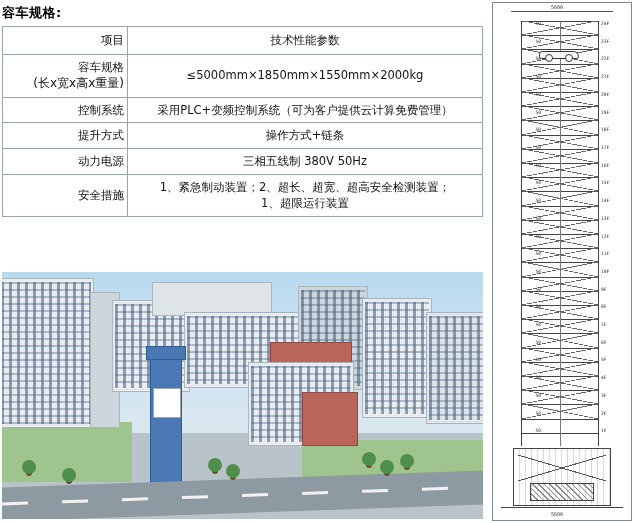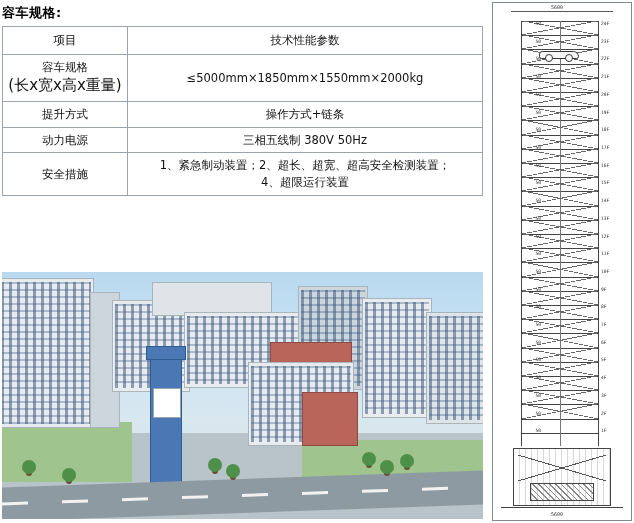--- a/index.html
+++ b/index.html
@@ -44,26 +44,27 @@
     border: 1px solid #9aa4ad;
     font-size: 11.5px;
     text-align: center;
     vertical-align: middle;
     padding: 4px 3px;
     line-height: 1.45;
     color: #111;
   }
   table.spec td.label {
     width: 118px;
+    text-align: right;
   }
   table.spec tr.head td {
     padding: 5px 3px;
   }
   .sub {
-    font-size: 15px;
+    font-size: 12px;
     display: block;
   }
   .two-line > div {
     white-space: nowrap;
   }
   
   .render {
     position: absolute;
     left: 2px;
     top: 272px;
@@ -276,36 +277,40 @@
         <tr>
           <td class="label two-line">
             <div>容车规格</div>
             <div class="sub">(长x宽x高x重量)</div>
           </td>
           <td>≤5000mm×1850mm×1550mm×2000kg</td>
         </tr>
 
 
 
+        <tr>
+          <td class="label">控制系统</td>
+          <td>采用PLC+变频控制系统（可为客户提供云计算免费管理）</td>
+        </tr>
 
         <tr>
           <td class="label">提升方式</td>
           <td>操作方式+链条</td>
         </tr>
 
         <tr>
           <td class="label">动力电源</td>
           <td>三相五线制   380V  50Hz</td>
         </tr>
 
         <tr>
           <td class="label">安全措施</td>
           <td>
             <div>1、紧急制动装置；2、超长、超宽、超高安全检测装置；</div>
-            <div>4、超限运行装置</div>
+            <div>1、超限运行装置</div>
           </td>
         </tr>
       </tbody>
     </table>
 
     <div class="render">
       <div class="ground"></div>
       <div class="lawn" style="left:-10px; top:150px; width:140px; height:60px;"></div>
       <div class="lawn" style="left:300px; top:168px; width:190px; height:46px;"></div>
 

